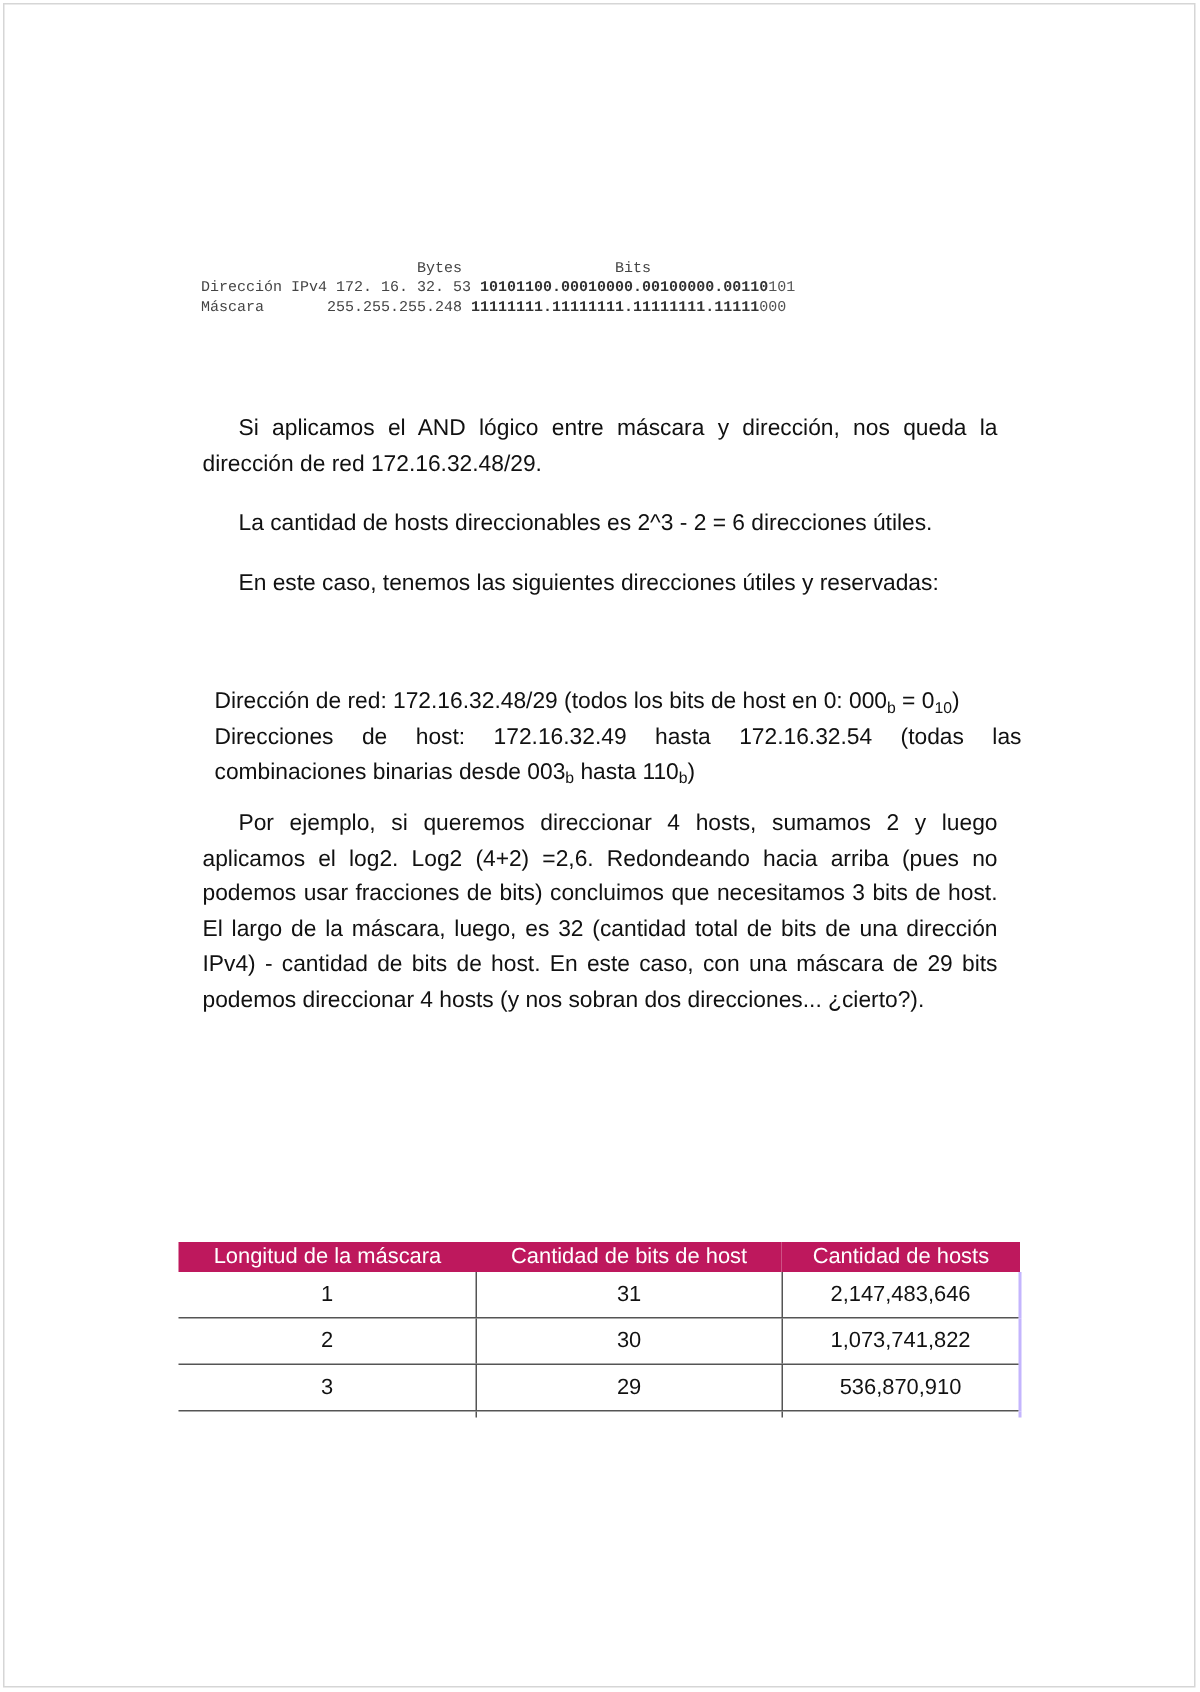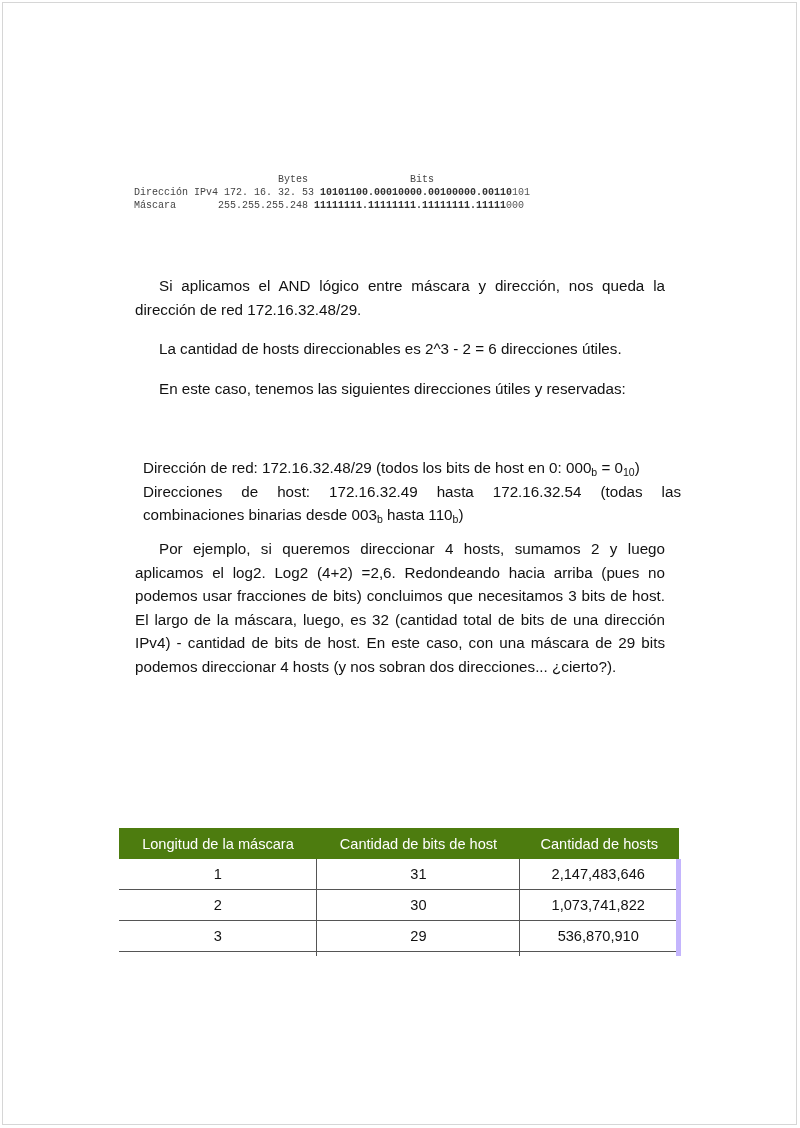--- a/index.html
+++ b/index.html
@@ -23,29 +23,29 @@
   .p { margin: 16px; text-align: justify; }
   .indent { text-indent: 24px; }
   .list-item { margin: 0 0 0 24px; text-align: justify; }
   sub { font-size: 10.5px; line-height: 0; vertical-align: -3px; }
   table.hosts {
     position: absolute; left: 119px; top: 828px; width: 562px;
     border-collapse: collapse;
     font-family: "Liberation Sans", "DejaVu Sans", sans-serif; font-size: 14.6px;
   }
   table.hosts th {
-    background: #4d7c0f; color: #fff; font-weight: normal; height: 31px; padding: 0;
+    background: #be185d; color: #fff; font-weight: normal; height: 20px; padding: 0;
     text-align: center;
   }
   table.hosts td {
     height: 30px; padding: 0; text-align: center; color: #111;
     border-bottom: 1px solid #555; border-left: 1px solid #555;
   }
   table.hosts td:first-child { border-left: none; }
-  table.hosts td:last-child { border-right: 5px solid #c4b5fd; }
+  table.hosts td:last-child { border-right: 2px solid #c4b5fd; }
   table.hosts tr.partial td { height: 4px; border-bottom: none; }
   .col1 { width: 199px; } .col2 { width: 204px; } .col3 { width: 159px; }
 </style>
 </head>
 <body>
 
 <div class="page-frame"></div>
 
 <div class="mono-block"><span>                        </span><span>Bytes</span><span>                 </span><span>Bits</span>
 <span>Dirección IPv4</span> <span>172. 16. 32. 53</span> <span class="bits">10101100.00010000.00100000.00110</span><span class="bits-host">101</span>

